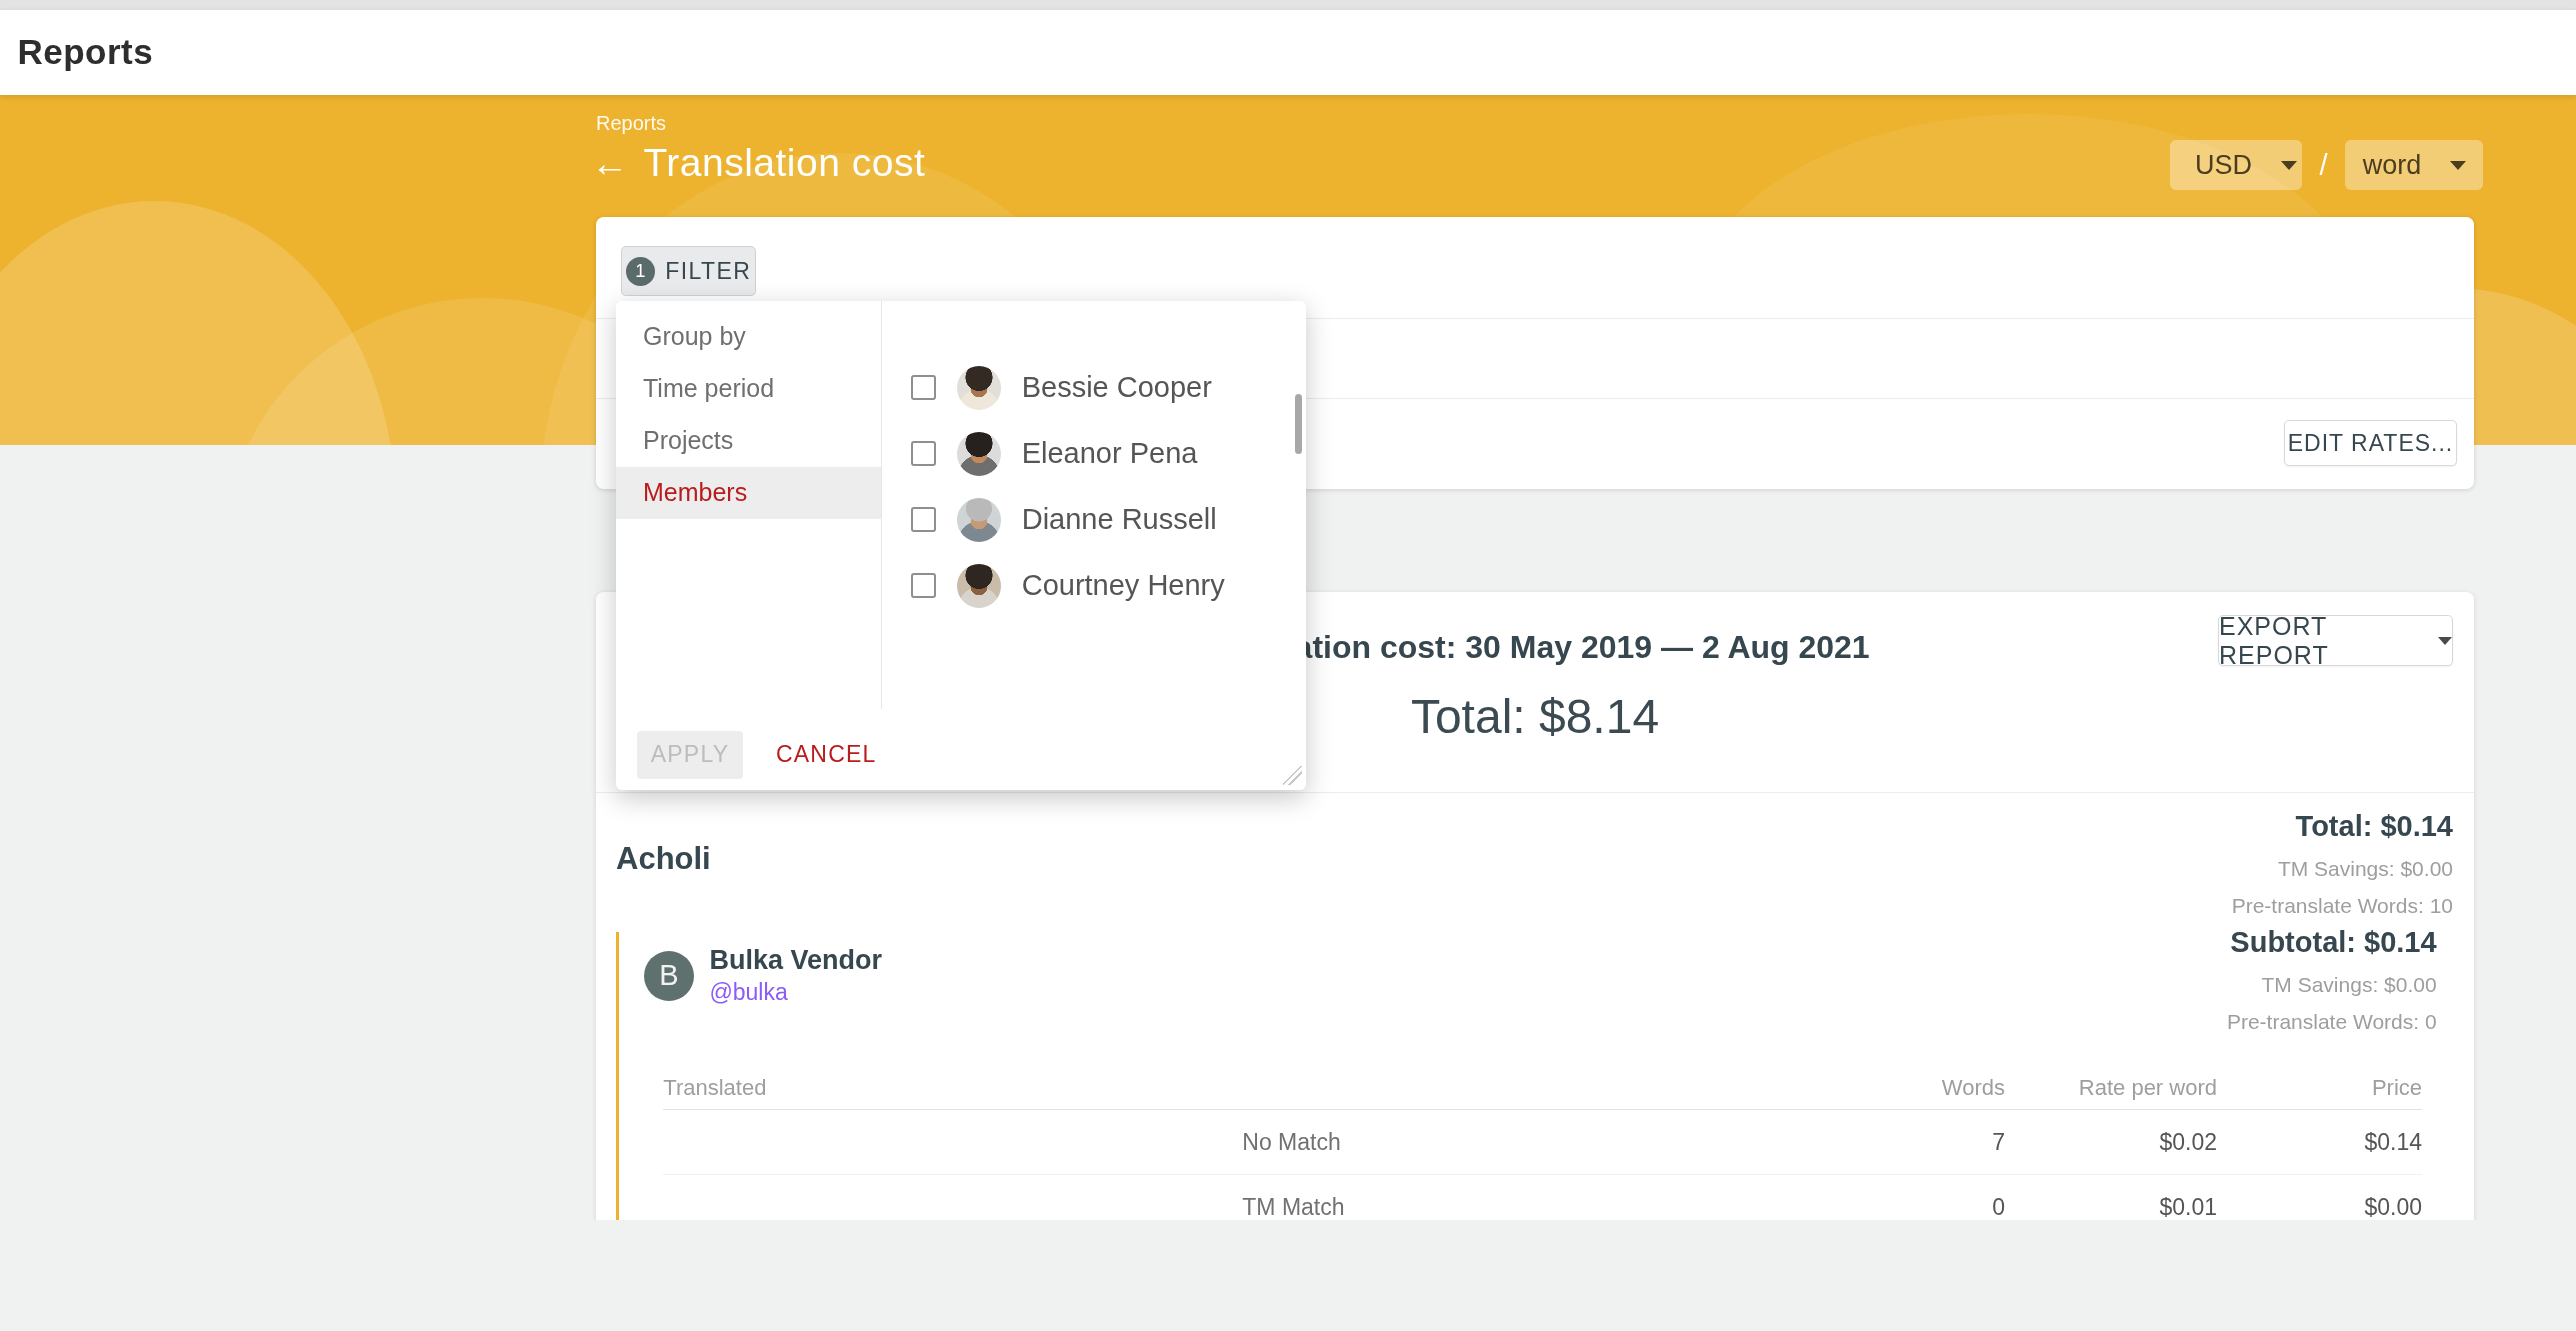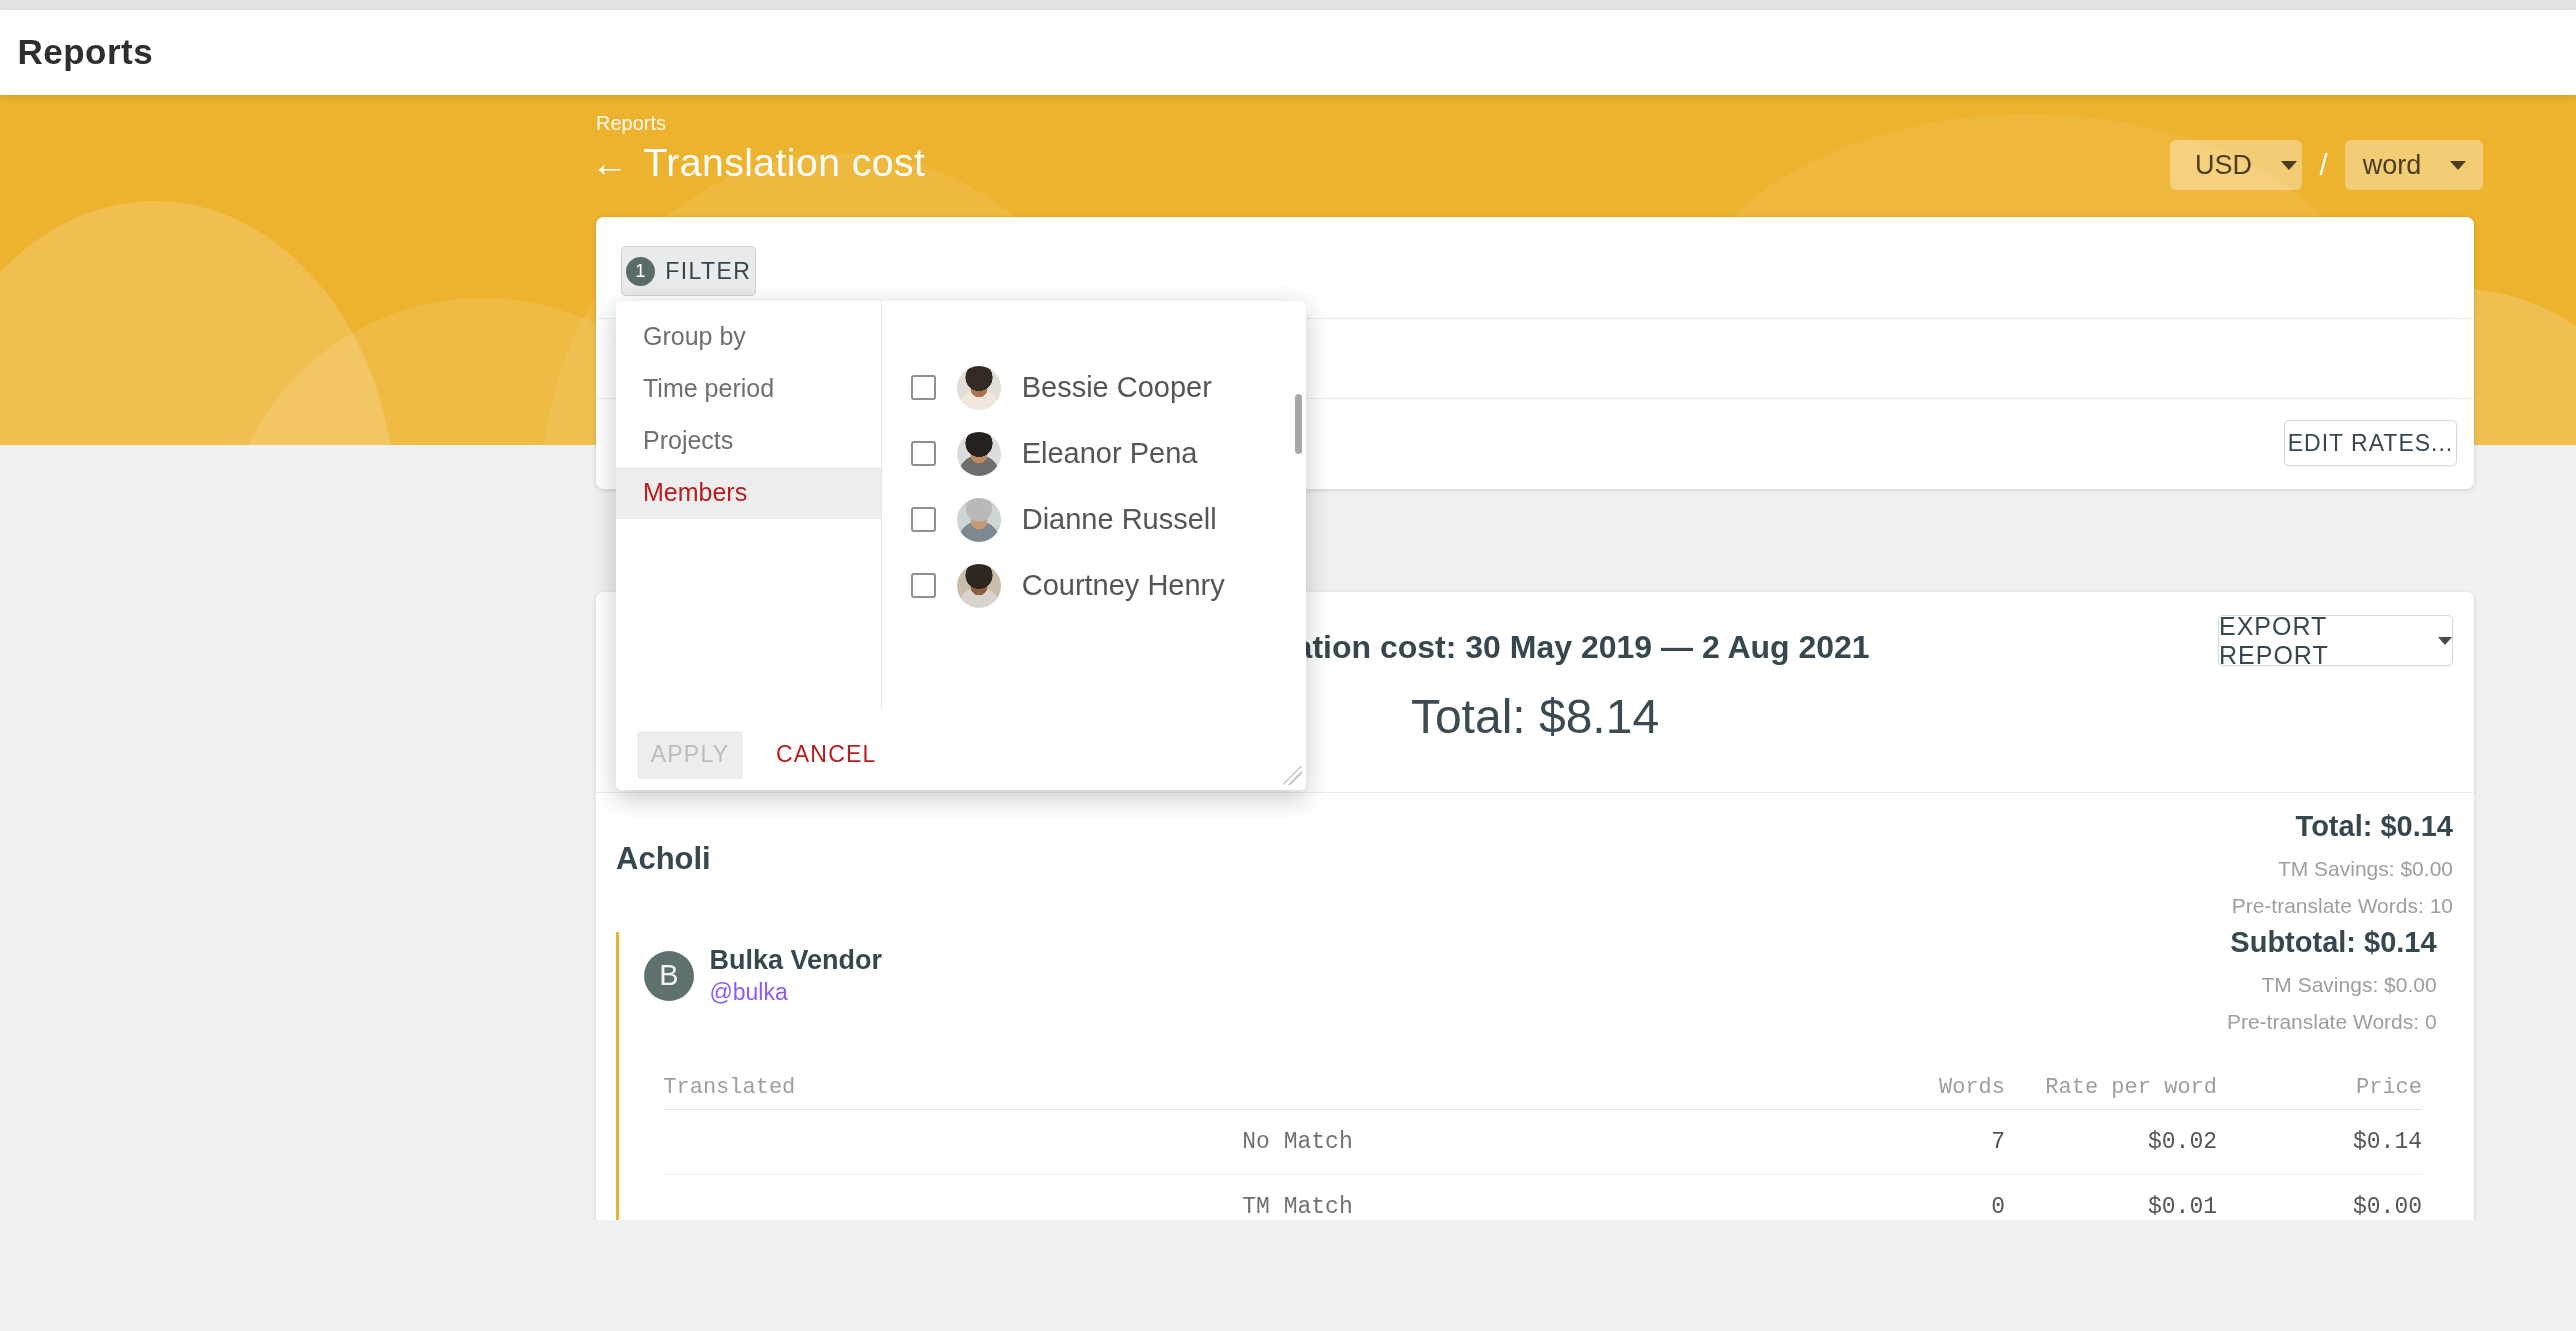--- a/index.html
+++ b/index.html
@@ -121,21 +121,21 @@
   .vendor-section { position:absolute; left:20px; top:340px; width:1838px; height:400px;
                     border-left:3.9px solid #EDB32F; padding:12.6px 0 0 25px; }
   .vendor-head { display:flex; align-items:center; }
   .vendor-avatar { width:50px; height:50px; border-radius:50%; background:#5E716E; color:#F2F2F2; font-size:29px;
                    display:flex; align-items:center; justify-content:center; }
   .vendor-names { margin-left:15.4px; }
   .vendor-name { font-size:27px; font-weight:bold; color:#37474F; }
   .vendor-username { font-size:23px; color:#8b5cf6; margin-top:3.9px; }
   .vendor-summary { position:absolute; right:17.4px; top:-5.8px; text-align:right; }
 
-  .cost-table { margin:60px 32px 0 19.3px;font-family:Liberation Mono, monospace; }
+  .cost-table { margin:60px 32px 0 19.3px; }
   .t-row { display:grid; grid-template-columns:555px 1fr 193px 212px 205px; align-items:center; }
   .t-head { height:44px; border-bottom:1px solid #E3E3E3; }
   .t-head > div { font-size:22px; color:#9E9E9E; }
   .t-body-row { height:65px; border-bottom:1px solid #F0F0F0; }
   .cell-label1 { text-align:left; }
   .cell-match { font-size:23px; color:#717171; padding-left:24px; }
   .cell-num { font-size:23px; color:#555555; text-align:right; }
   .th-right { text-align:right; }
 </style>
 </head>

